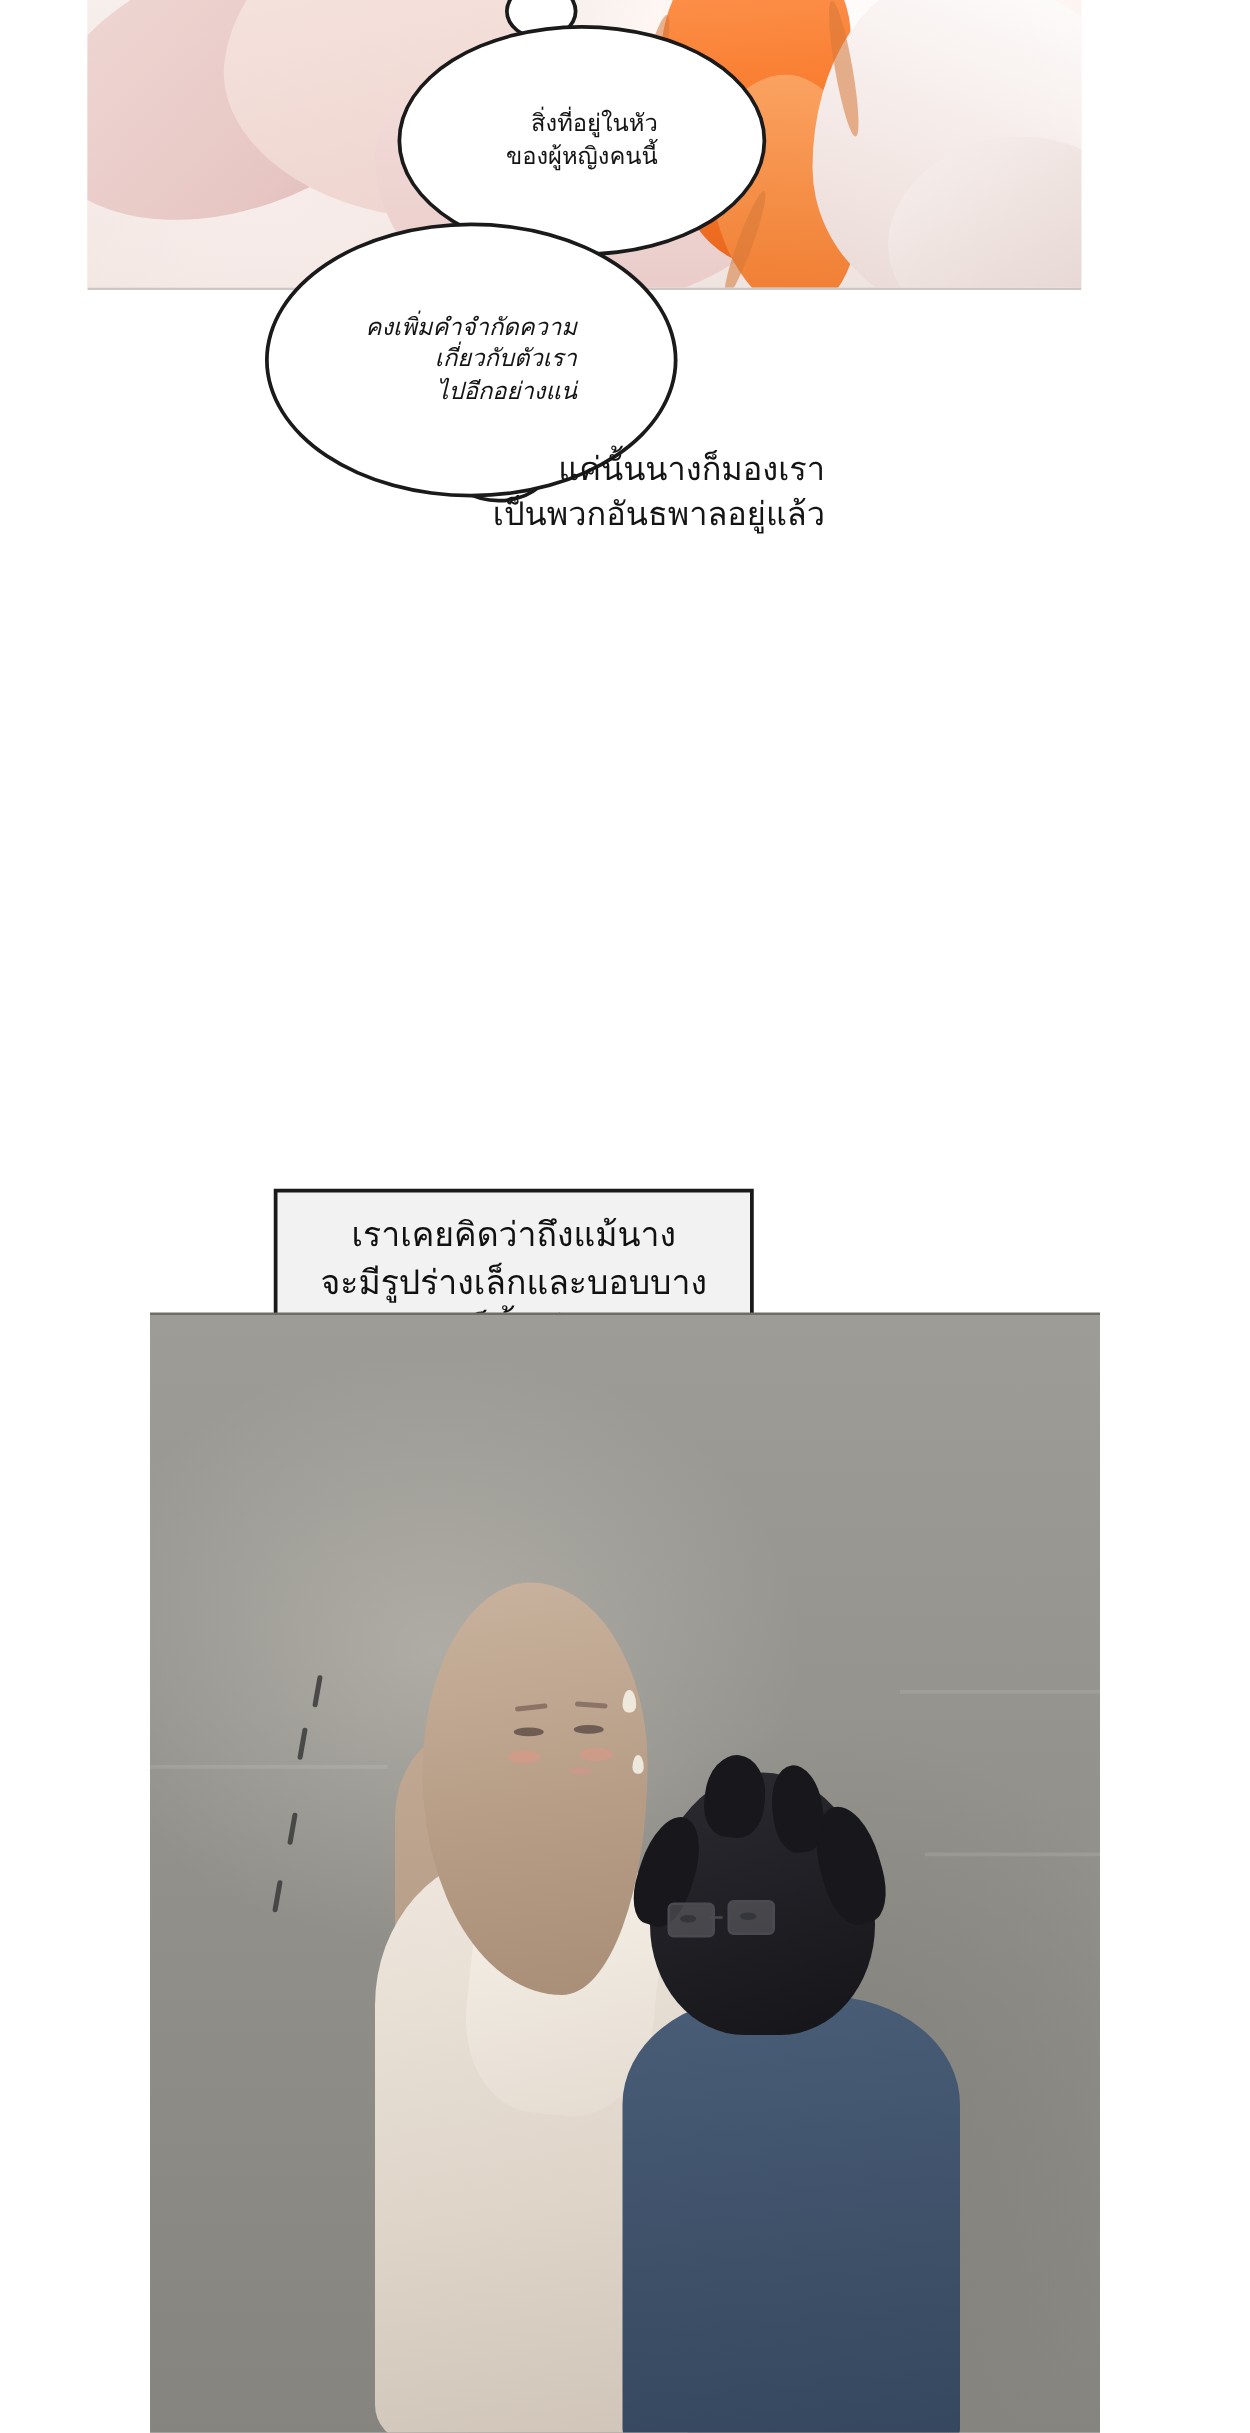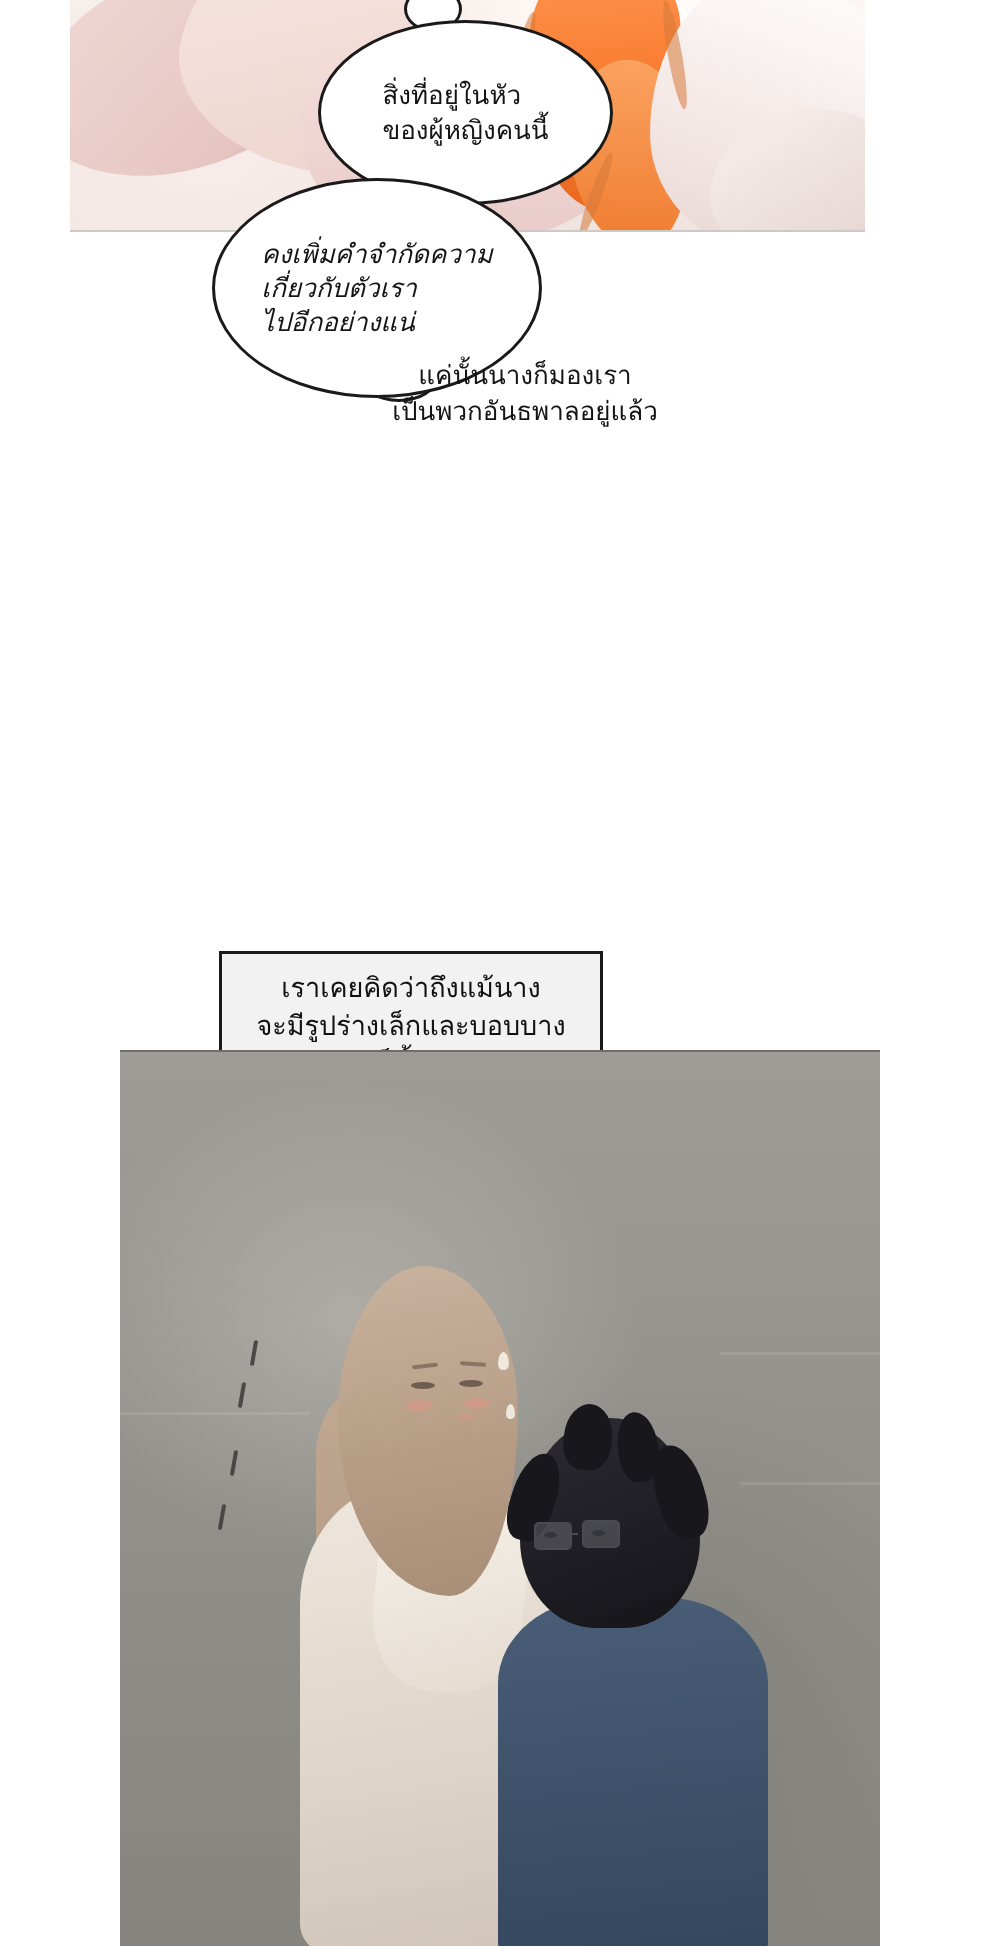--- a/index.html
+++ b/index.html
@@ -251,22 +251,22 @@
     position: absolute;
     background: #ffffff;
     border: 3px solid #1a1a1a;
     border-radius: 50%;
     display: flex;
     align-items: center;
     justify-content: center;
     box-sizing: border-box;
   }
   .bubble .btxt {
-    text-align: left;
-    font-size: 26px;
+    text-align: right;
+    font-size: 19px;
     line-height: 1.32;
     color: #141414;
     white-space: pre-line;
     padding: 0 18px;
   }
   .bubble-1 {
     left: 318px; top: 20px;
     width: 295px; height: 185px;
   }
   .bubble-2 {
@@ -282,21 +282,21 @@
   }
   .tail-a { left: 404px; top: -14px; width: 52px; height: 40px; }
   .tail-c { left: 360px; top: 352px; width: 72px; height: 44px; }
 
   
   .free-text {
     position: absolute;
     left: 390px;
     top: 358px;
     width: 270px;
-    text-align: center;
+    text-align: right;
     font-size: 26px;
     line-height: 1.38;
     color: #141414;
     white-space: pre-line;
   }
 
   
   .caption-box {
     position: absolute;
     left: 219px;

